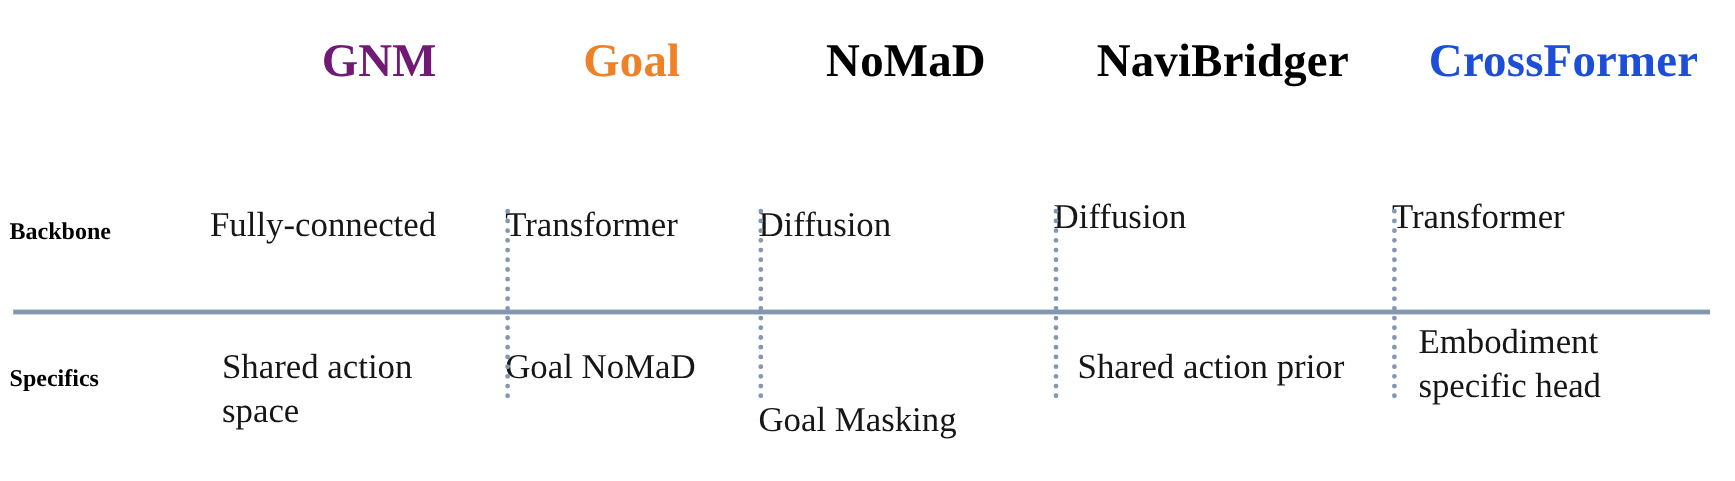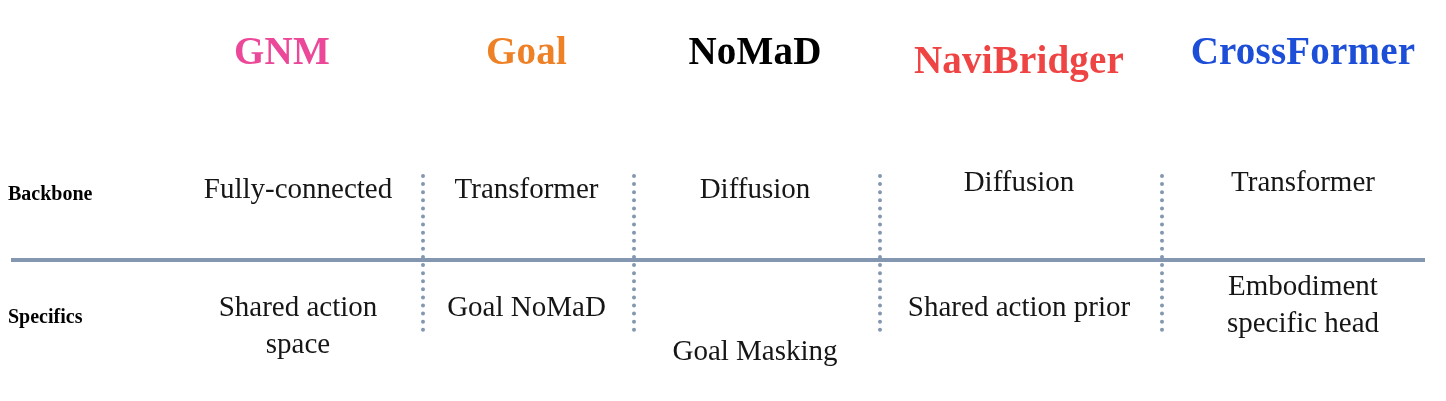--- a/index.html
+++ b/index.html
@@ -52,21 +52,21 @@
   #row-label-backbone { top: 172px; height: 42px; }
   #row-label-specifics { top: 295px; height: 42px; }
 
   
   .body-cell {
     position: absolute;
     display: flex;
     justify-content: center;
     font-size: 29px;
     line-height: 1.28;
-    text-align: center;
+    text-align: left;
     color: #161616;
   }
   .body-cell .cell-text {
     display: block;
     width: 100%;
   }
 
   .row-backbone { top: 170px; height: 48px; align-items: flex-start; }
   .row-specifics { top: 288px; height: 92px; align-items: flex-start; }
 
@@ -89,33 +89,33 @@
     width: 1414px;
     height: 4px;
     background: #8497b0;
   }
 </style>
 </head>
 <body>
 
 <div id="table-root">
 
-  <div class="header-cell" id="hdr-gnm" style="left: 159px; width: 246px; color: #ec4899;">
+  <div class="header-cell" id="hdr-gnm" style="left: 193px; width: 246px; color: #701a75;">
     <span>GNM</span>
   </div>
 
   <div class="header-cell" id="hdr-vint" style="left: 421px; width: 211px; color: rgb(238, 128, 38);">
     <span>Goal</span>
   </div>
 
   <div class="header-cell" id="hdr-nomad" style="left:632px; width:246px;">
     <span>NoMaD</span>
   </div>
 
-  <div class="header-cell" id="hdr-navibridger" style="left: 878px; width: 282px; color: #ef4444; align-items: flex-end;">
+  <div class="header-cell" id="hdr-navibridger" style="left: 878px; width: 282px; color: #000000;">
     <span>NaviBridger</span>
   </div>
 
   <div class="header-cell" id="hdr-crossformer" style="left: 1160px; width: 286px; color: #1d4ed8;">
     <span>CrossFormer</span>
   </div>
 
   <div class="row-label" id="row-label-backbone">
     <span>Backbone</span>
   </div>

